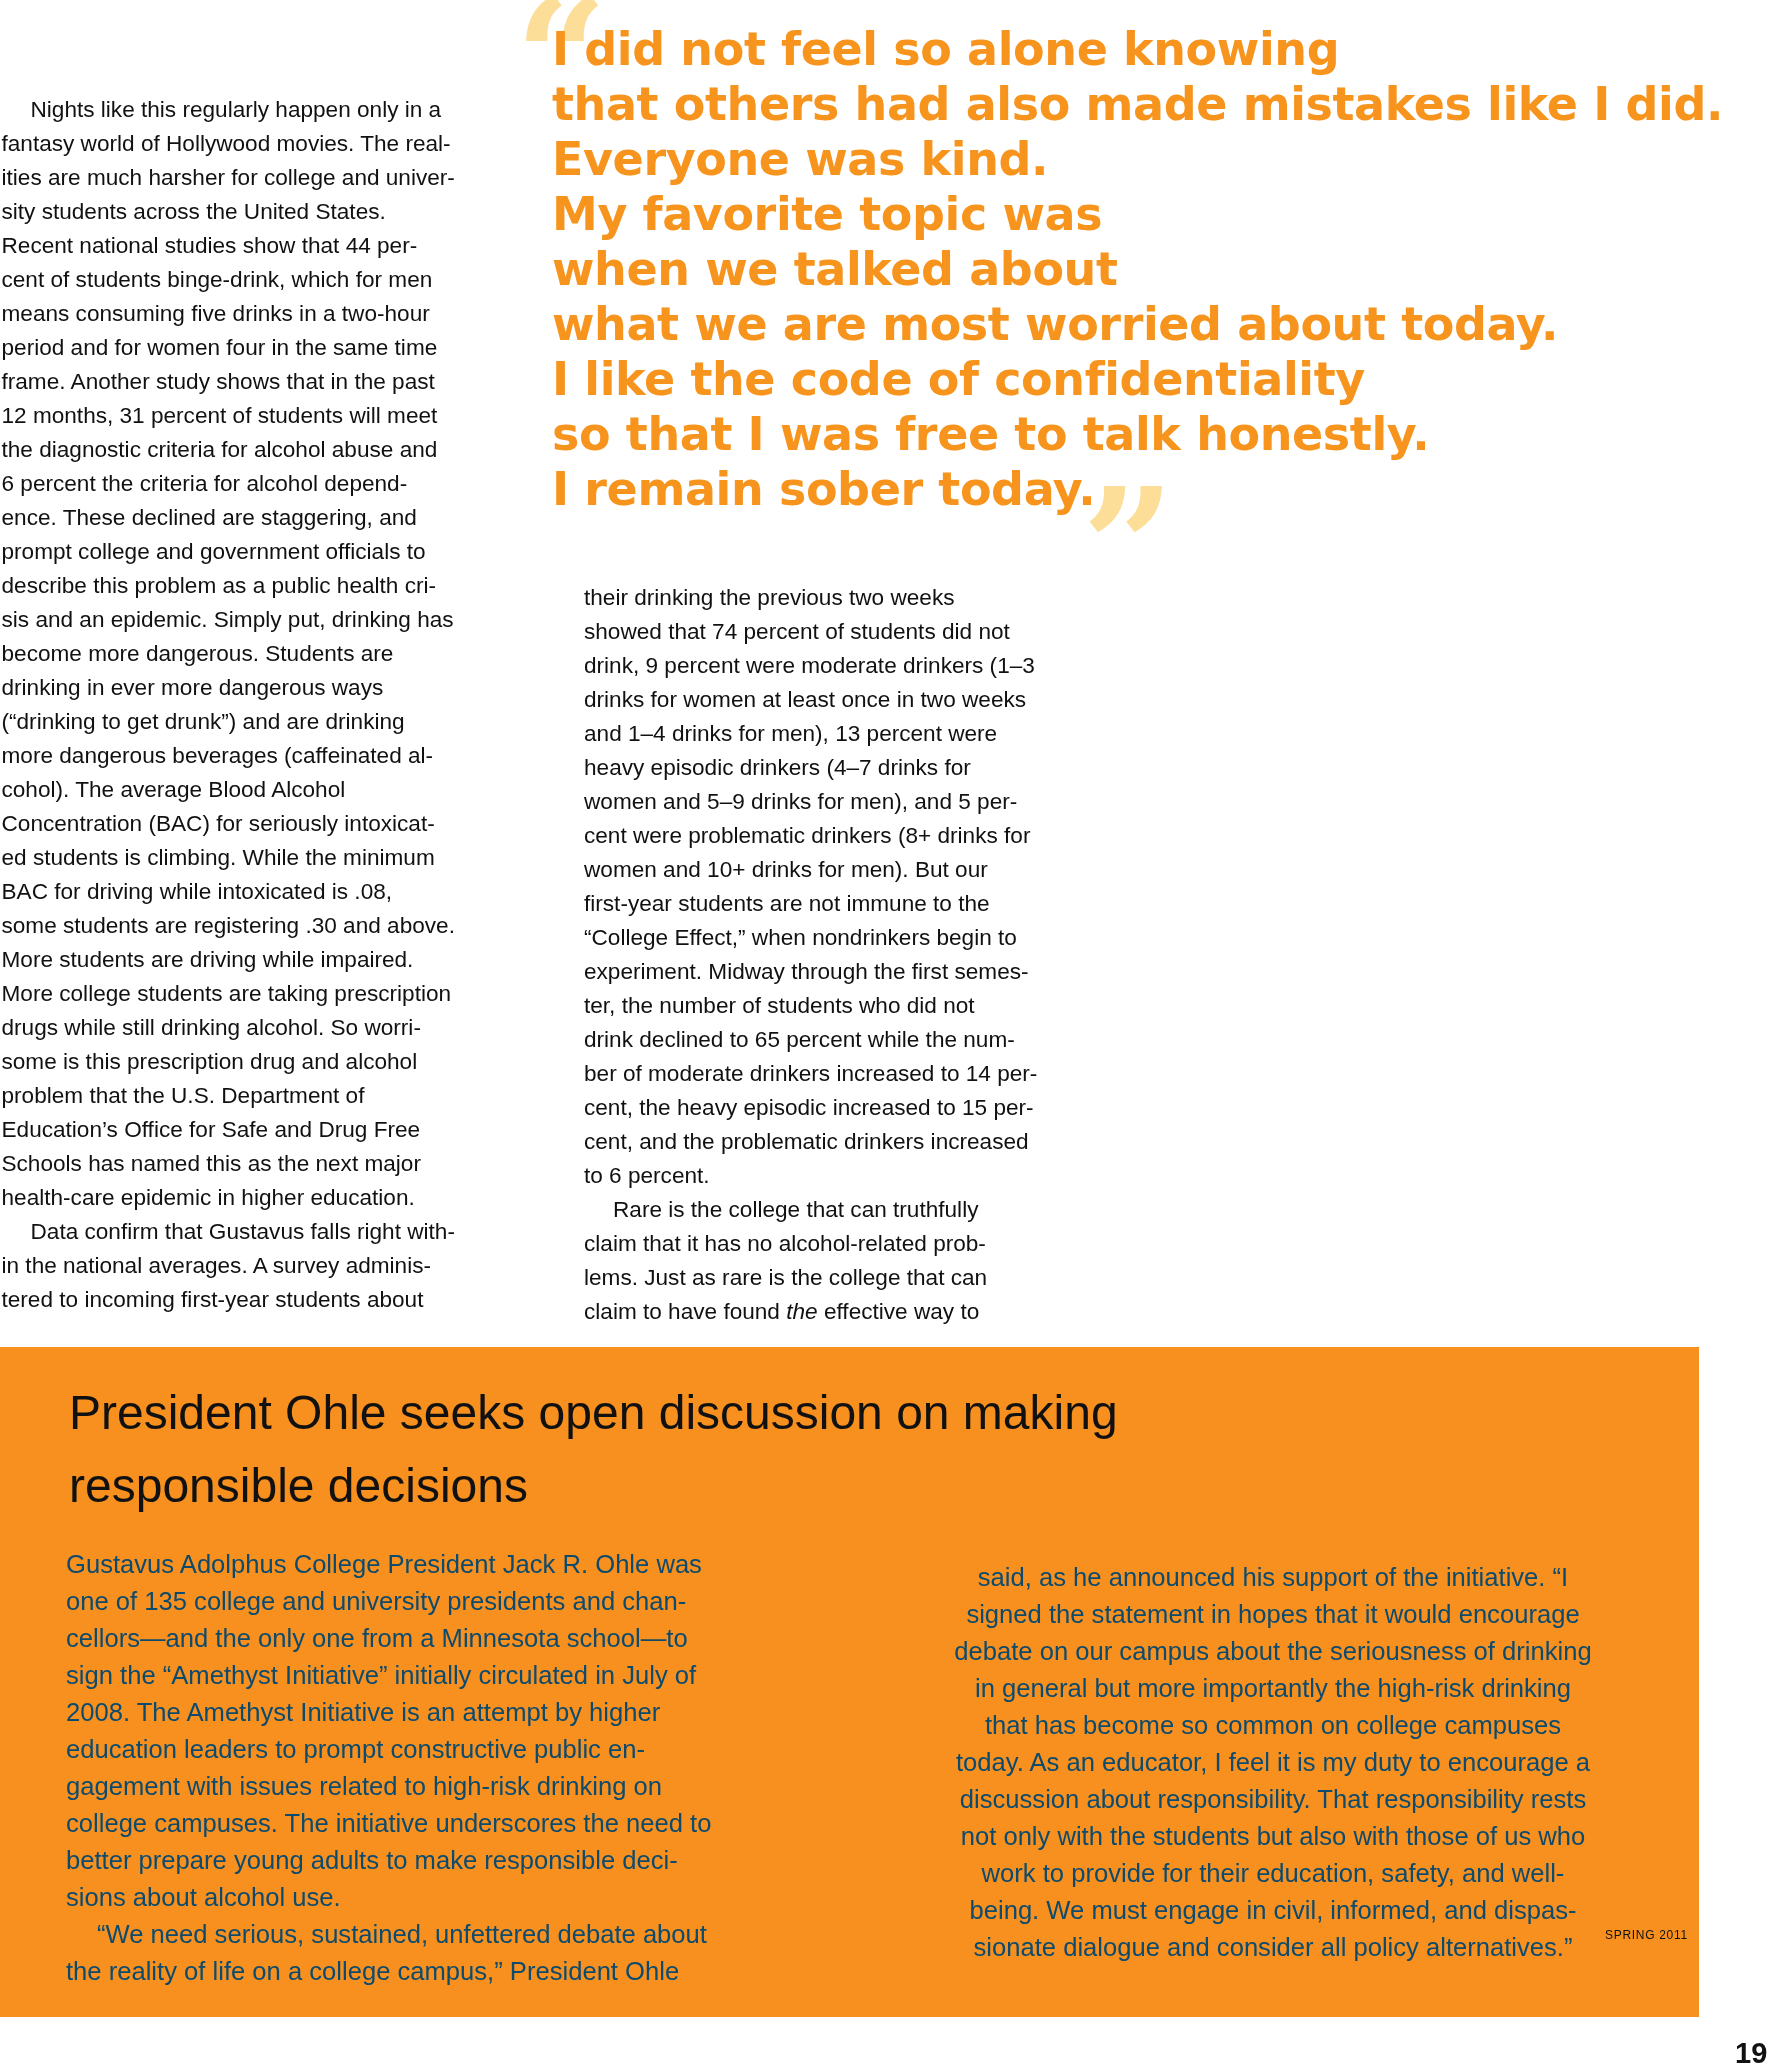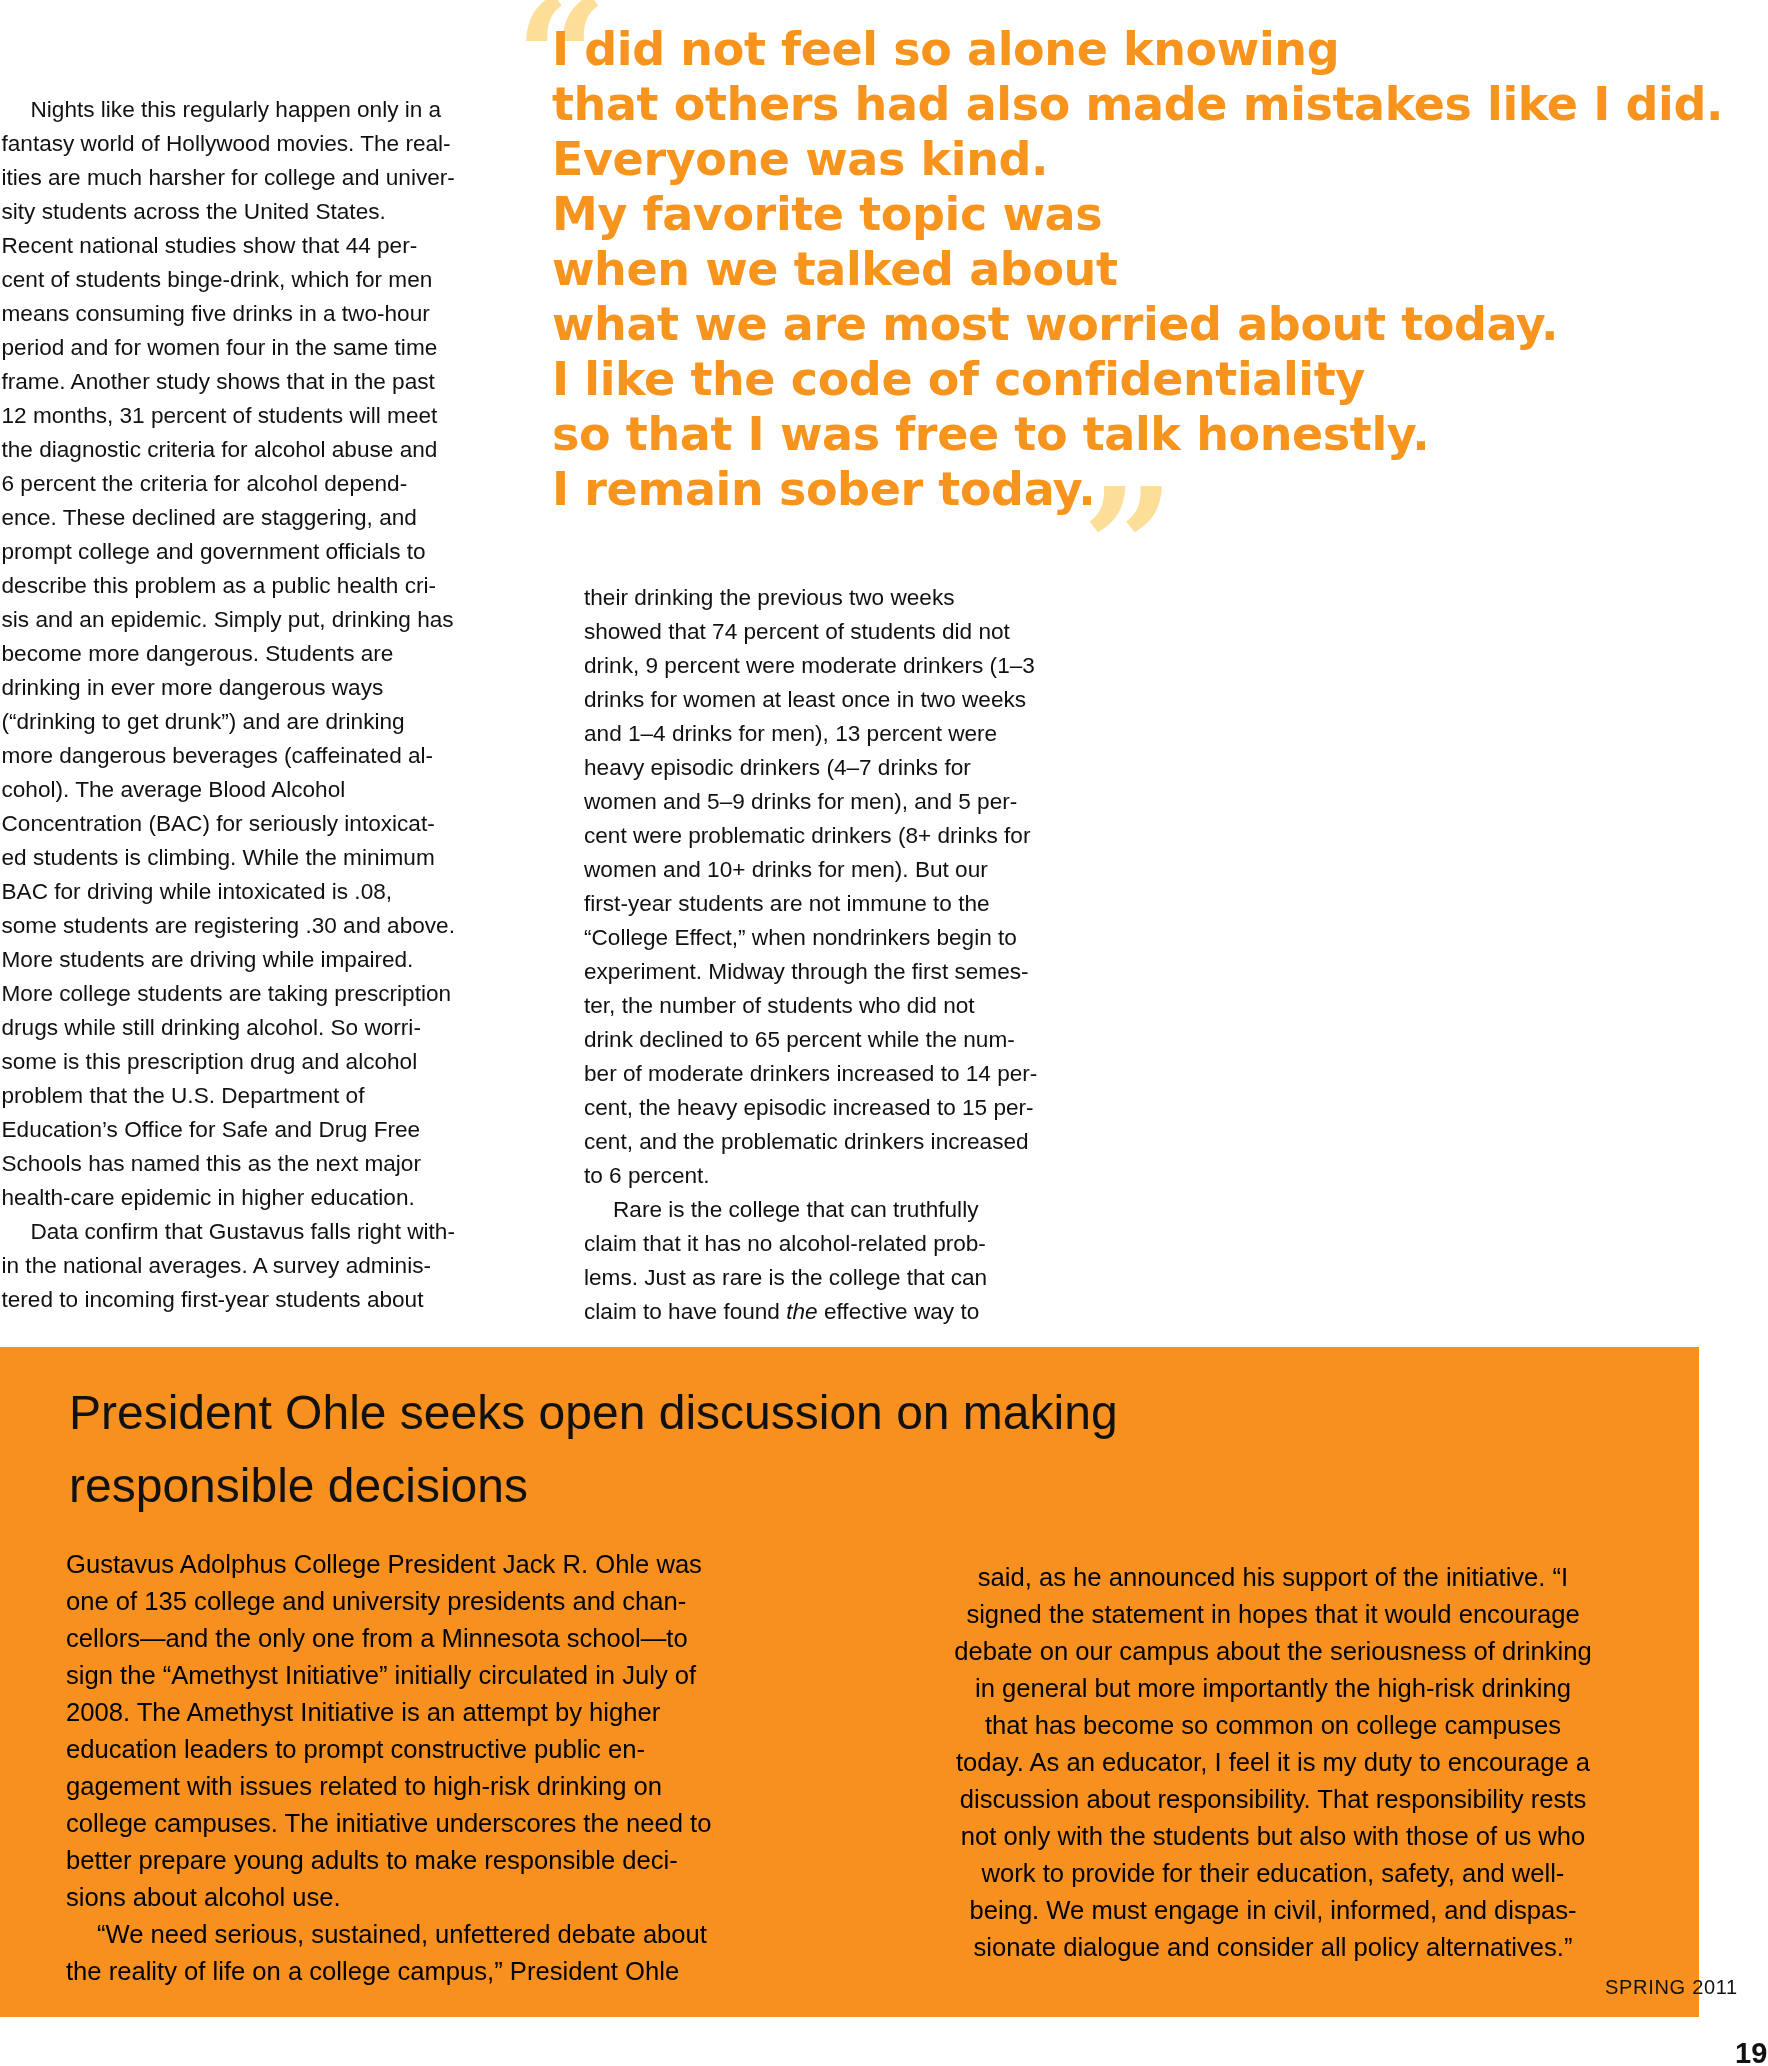--- a/index.html
+++ b/index.html
@@ -14,26 +14,26 @@
           font-weight:bold; color:#F7941D; font-size:46px; line-height:55px; letter-spacing:-0.4px; }
   .pull .ln { display:block; white-space:nowrap; }
   .qmark { position:absolute; color:#FDDE98; font-family:"DejaVu Serif", serif; font-weight:bold;
            font-size:161px; line-height:1; }
   #qopen { left:515px; top:-22px; }
   #qclose { left:1082px; top:467px; }
   .box { position:absolute; left:0; top:1347px; width:1699px; height:670px; background:#F7901E; }
   .box h2 { position:absolute; left:69px; top:29px; margin:0; font-weight:normal; font-size:48px;
             line-height:73px; color:#111; width:1534px; }
   .box h2 .ln { display:block; white-space:nowrap; }
-  .bcol { position:absolute; font-size:25.6px; line-height:37px; color:#000000; }
+  .bcol { position:absolute; font-size:25.6px; line-height:37px; color:#0c4a6e; }
   .bcol .ln { display:block; white-space:nowrap; }
   .bcol .ln.indent { padding-left:31px; }
   #bcol1 { left:66px; top:199px; width:774px; }
   #bcol2 { left:886px; top:212px; width:774px;text-align:center; }
-  .footer-season { position:absolute; left:1605px; top:1976px; font-size:20px; letter-spacing:0.7px; color:#111; }
+  .footer-season { position:absolute; left:1605px; top:1928px; font-size:12px; letter-spacing:0.7px; color:#111; }
   .footer-page { position:absolute; left:1735px; top:2037px; font-size:29px; font-weight:bold; color:#111; }
   em { font-style:italic; }
 </style>
 </head>
 <body>
 
 <div class="qmark" id="qopen">“</div>
 <div class="pull">
   <span class="ln">I did not feel so alone knowing</span>
   <span class="ln">that others had also made mistakes like I did.</span>

